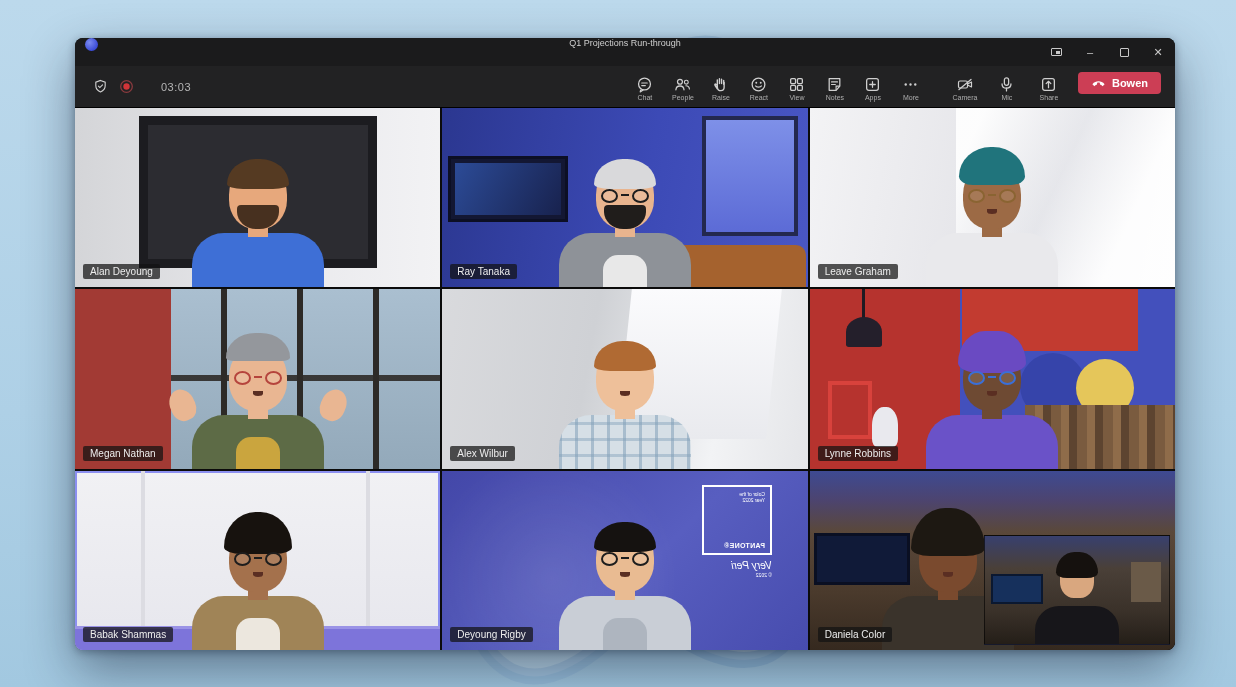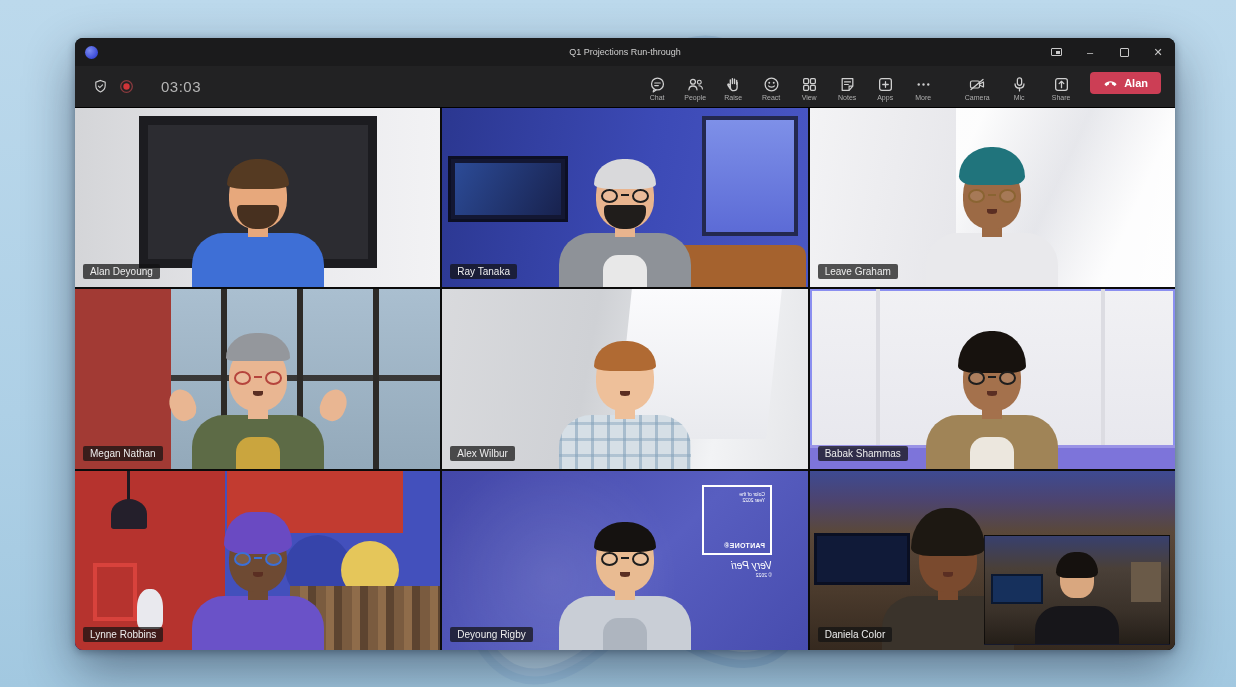--- a/index.html
+++ b/index.html
@@ -9,36 +9,36 @@
   .desktop { position:relative; width:1236px; height:687px;
     background:linear-gradient(180deg,#bcd9ec 0%,#aed0e6 60%,#a2c8e0 100%); overflow:hidden; }
   .bloom { position:absolute; left:0; top:0; }
 
   
   .win { position:absolute; left:75px; top:38px; width:1100px; height:612px;
     border-radius:8px; overflow:hidden; background:#0b0b0b;
     box-shadow:0 20px 50px rgba(10,20,40,.45), 0 2px 8px rgba(10,20,40,.35); }
 
   
-  .titlebar { position:relative; height:28px; background:#1b1b1c; display:flex; align-items:center; }
+  .titlebar { position:relative; height:28px; background:#1b1b1c; display:flex; }
   .app-ico { width:13px; height:13px; margin-left:10px; border-radius:50%;
     background:radial-gradient(circle at 35% 35%, #7b8bf0, #3b4bd8 70%); }
   .win-title { position:absolute; left:0; right:0; text-align:center; font-size:9px; color:#cfcfcf; pointer-events:none; }
   .win-ctrls { margin-left:auto; display:flex; align-items:center; height:100%; }
   .wc { width:34px; height:100%; display:flex; align-items:center; justify-content:center;
     color:#c9c9c9; font-size:11px; cursor:default; }
   .pipglyph { width:11px; height:8px; border:1px solid #c9c9c9; border-radius:1px; position:relative; }
   .pipglyph::after { content:""; position:absolute; right:1px; bottom:1px; width:4px; height:3px; background:#c9c9c9; }
   .maxglyph { width:9px; height:9px; border:1px solid #c9c9c9; border-radius:1px; }
 
   
   .mtoolbar { position:relative; height:42px; background:#222223; display:flex; align-items:center;
     border-bottom:1px solid #000; }
   .left-group { display:flex; align-items:center; gap:11px; margin-left:18px; }
-  .timer { font-size:15px; color:#b5b5b5; letter-spacing:.5px;padding-left:16px; }
+  .timer { font-size:11px; color:#b5b5b5; letter-spacing:.5px;padding-left:16px; }
   .right-group { margin-left:auto; display:flex; align-items:flex-start; }
   .tbtn { width:38px; display:flex; flex-direction:column; align-items:center; gap:1px; padding-top:4px; cursor:default; }
   .tbtn .lbl { font-size:7px; color:#aeaeae; white-space:nowrap; }
   .dev { width:42px; }
   .gap { width:14px; }
   .leave-btn { display:flex; align-items:center; gap:6px; background:#cc3e55; color:#fff;
     font-size:11px; font-weight:bold; border-radius:4px; padding:5px 13px; margin:0 14px 0 8px; cursor:default; }
   svg.ic { display:block; }
 
   
@@ -317,21 +317,21 @@
             <rect x="2.5" y="2.5" width="11" height="11" rx="2" fill="none" stroke="#cfcfcf" stroke-width="1.2"></rect>
             <path d="M8 11 V5.2 M5.8 7.2 L8 5 L10.2 7.2" fill="none" stroke="#cfcfcf" stroke-width="1.2" stroke-linecap="round" stroke-linejoin="round"></path>
           </svg>
           <span class="lbl">Share</span>
         </div>
 
         <div class="leave-btn">
           <svg class="ic" width="15" height="12" viewBox="0 0 16 12">
             <path d="M1.5 7.2 C5 3.2 11 3.2 14.5 7.2 L12.4 9.4 C11.2 8.2 10.4 7.8 9.6 7.6 L9.4 5.8 C8.5 5.5 7.5 5.5 6.6 5.8 L6.4 7.6 C5.6 7.8 4.8 8.2 3.6 9.4 Z" fill="#ffffff"></path>
           </svg>
-          <span>Alan</span>
+          <span>Bowen</span>
         </div>
       </div>
     </div>
 
     <div class="grid">
 
       <div class="tile p1">
         <div class="frame"></div>
         <div class="av">
 
@@ -402,39 +402,20 @@
       <div class="tile p5">
         <div class="brightwin"></div>
         <div class="av">
           <div class="torso"></div>
             <div class="neck"></div>
             <div class="head"></div>
           <div class="hair"></div>
             <div class="mouth"></div>
         </div>
         <div class="nametag">Alex Wilbur</div>
-      </div>
-
-      <div class="tile p6 active">
-        <div class="doorline dl1"></div>
-        <div class="doorline dl2"></div>
-        <div class="wainscot"></div>
-        <div class="av">
-          <div class="torso"></div>
-            <div class="tee"></div>
-            <div class="neck"></div>
-            <div class="head"></div>
-          <div class="hair big"></div>
-            <div class="glasses">
-              <i></i>
-              <i></i>
-            </div>
-            <div class="mouth"></div>
-        </div>
-        <div class="nametag">Babak Shammas</div>
       </div>
 
       <div class="tile p7">
         <div class="redwall"></div>
         <div class="cord"></div>
         <div class="lamp"></div>
         <div class="artframe"></div>
         <div class="statue"></div>
         <div class="redsq"></div>
         <div class="bluec"></div>
@@ -447,20 +428,39 @@
           <div class="hair big"></div>
             <div class="glasses">
               <i></i>
               <i></i>
             </div>
             <div class="mouth"></div>
         </div>
         <div class="nametag">Lynne Robbins</div>
       </div>
 
+      <div class="tile p6 active">
+        <div class="doorline dl1"></div>
+        <div class="doorline dl2"></div>
+        <div class="wainscot"></div>
+        <div class="av">
+          <div class="torso"></div>
+            <div class="tee"></div>
+            <div class="neck"></div>
+            <div class="head"></div>
+          <div class="hair big"></div>
+            <div class="glasses">
+              <i></i>
+              <i></i>
+            </div>
+            <div class="mouth"></div>
+        </div>
+        <div class="nametag">Babak Shammas</div>
+      </div>
+
       <div class="tile p8">
         <div class="poster">
           <div class="psq">
             <div class="cap">Color of the Year 2022</div>
             <div class="brand">PANTONE®</div>
           </div>
           <div class="pname">Very Peri</div>
           <div class="pcode">© 2022</div>
         </div>
         <div class="av">

